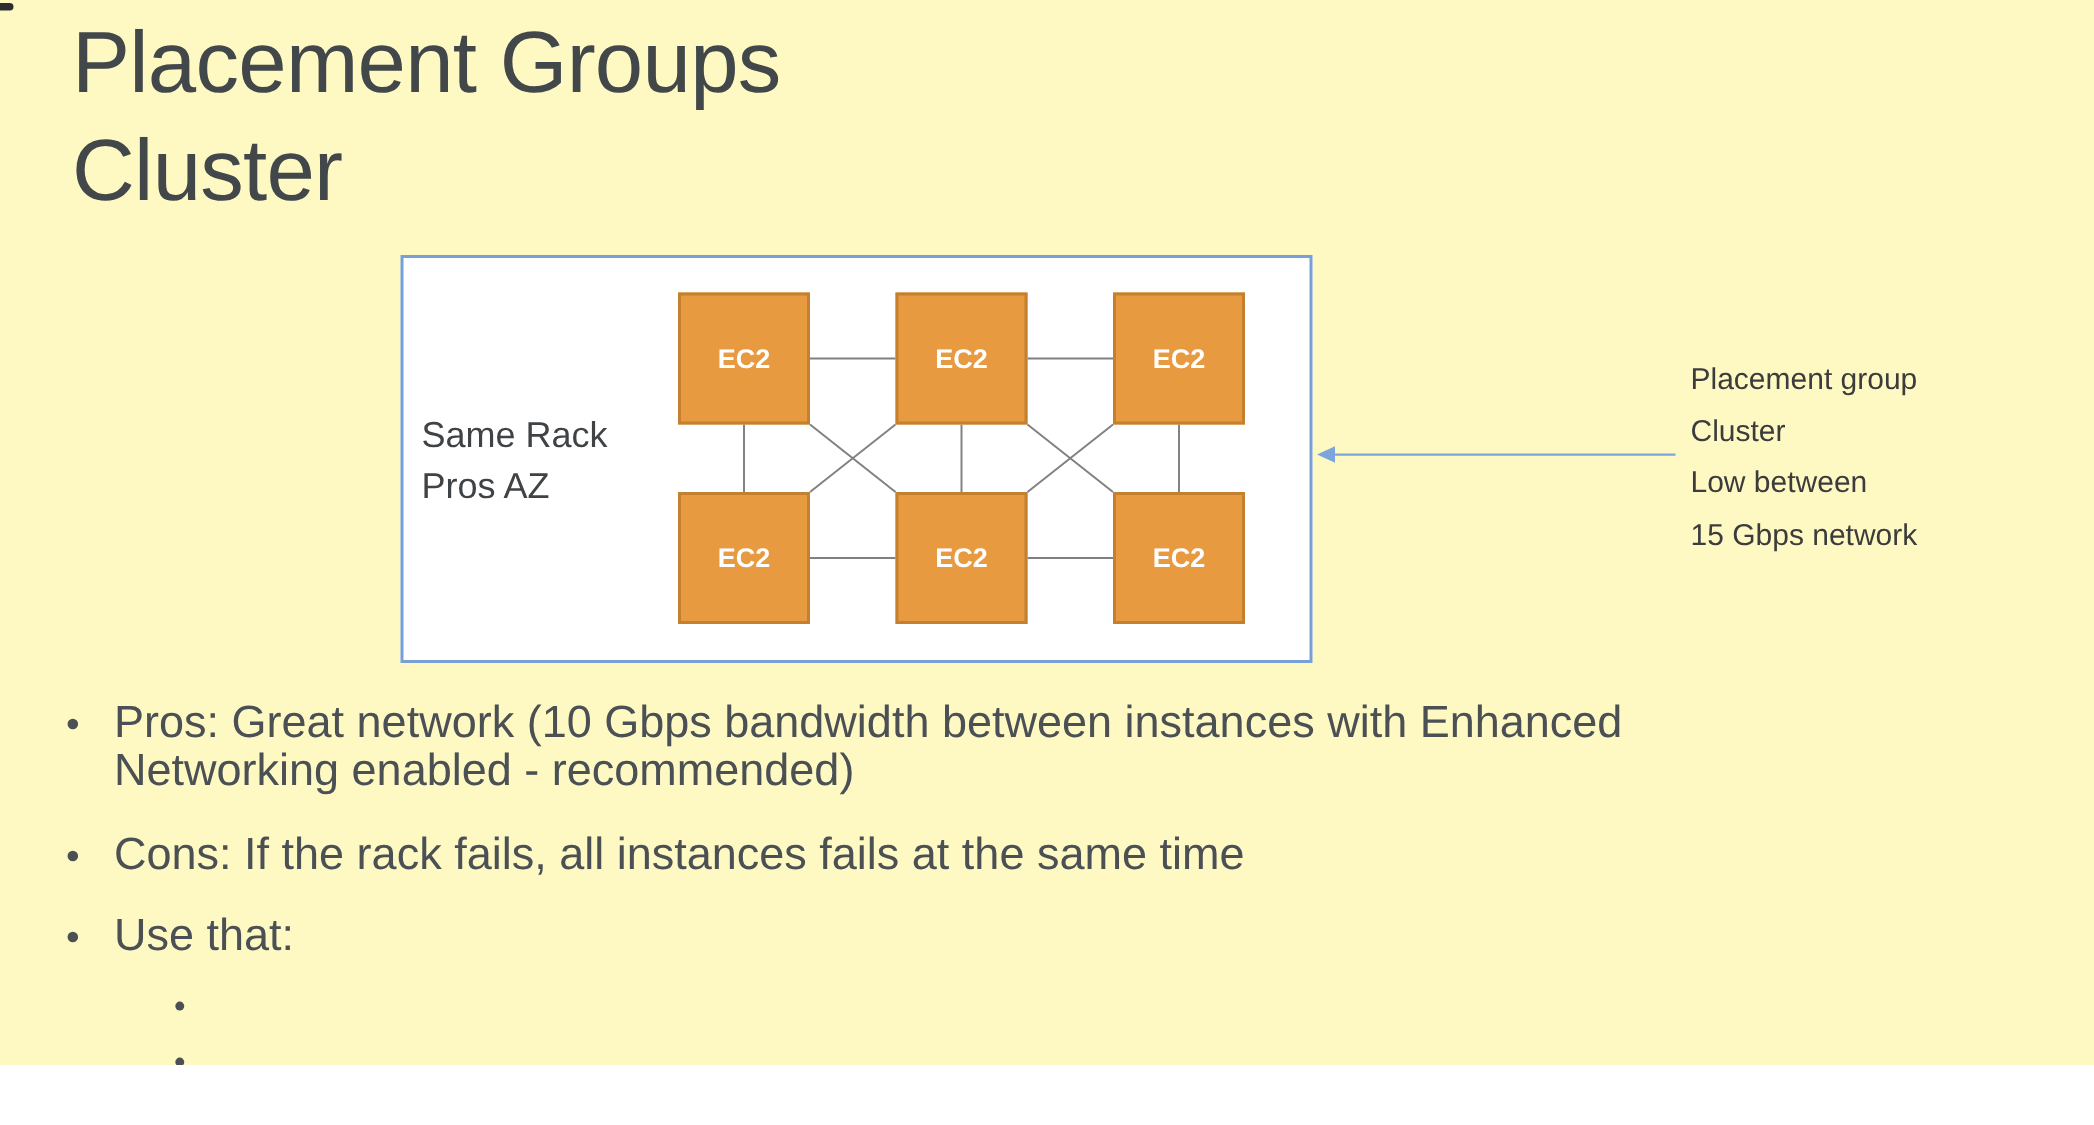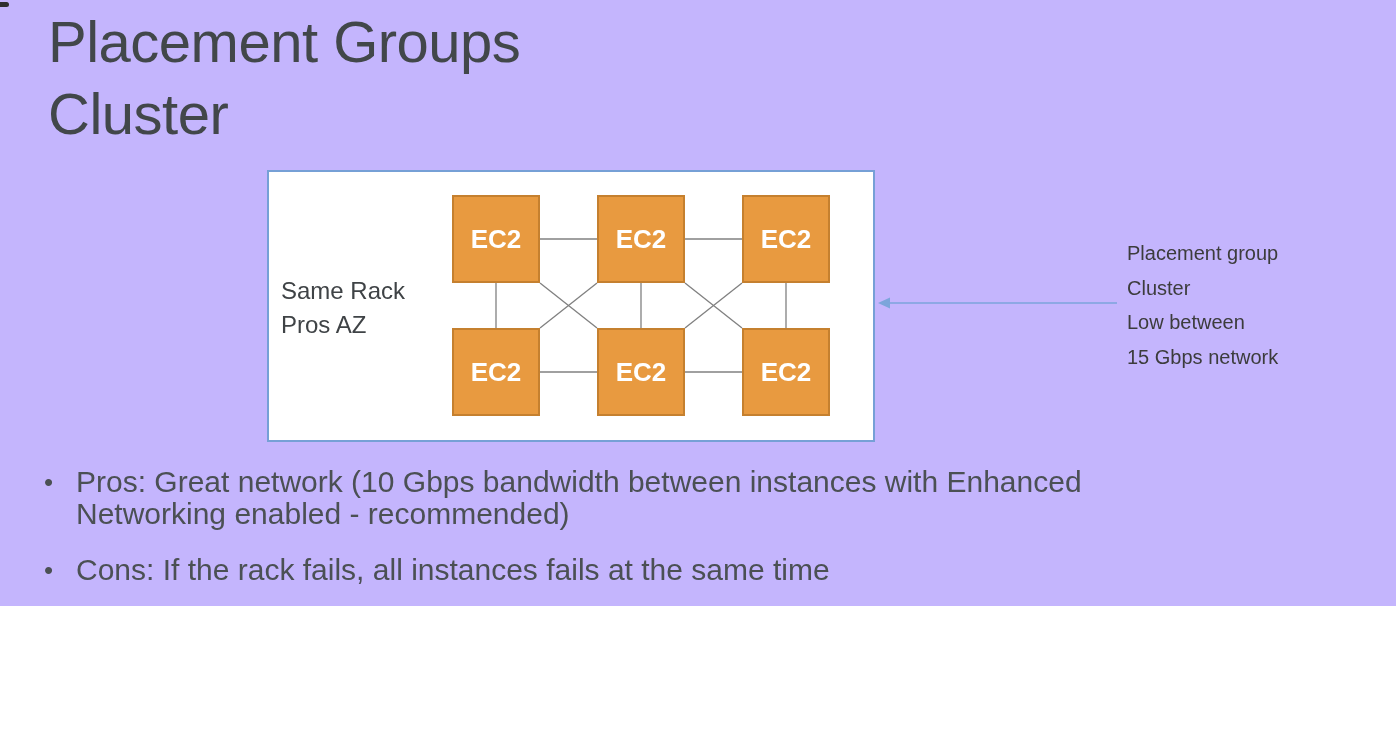--- a/index.html
+++ b/index.html
@@ -3,22 +3,22 @@
 <meta charset="utf-8">
 <style>
   html, body {
     margin: 0;
     padding: 0;
     background: #ffffff;
   }
   .slide {
     position: relative;
     width: 1396px;
-    height: 606px;
-    background: #c4b5fd;
+    height: 710px;
+    background: #fef9c3;
     overflow: hidden;
     font-family: "Liberation Sans", sans-serif;
   }
 
   
   .corner-artifact {
     position: absolute;
     left: 0; top: 2px;
     width: 9px; height: 5px;
     background: #2e2e2e;
@@ -70,21 +70,21 @@
     white-space: nowrap;
   }
   .ec2 {
     position: absolute;
     width: 88px;
     height: 88px;
     box-sizing: border-box;
     background: var(--node_fill, #e89a40);
     border: 2px solid var(--node_border, #c5802f);
     color: #ffffff;
-    font-size: 26px;
+    font-size: 18px;
     font-weight: bold;
     text-align: center;
     line-height: 84px;
   }
   .n1 { left: 183px; top: 23px; }
   .n2 { left: 328px; top: 23px; }
   .n3 { left: 473px; top: 23px; }
   .n4 { left: 183px; top: 156px; }
   .n5 { left: 328px; top: 156px; }
   .n6 { left: 473px; top: 156px; }

